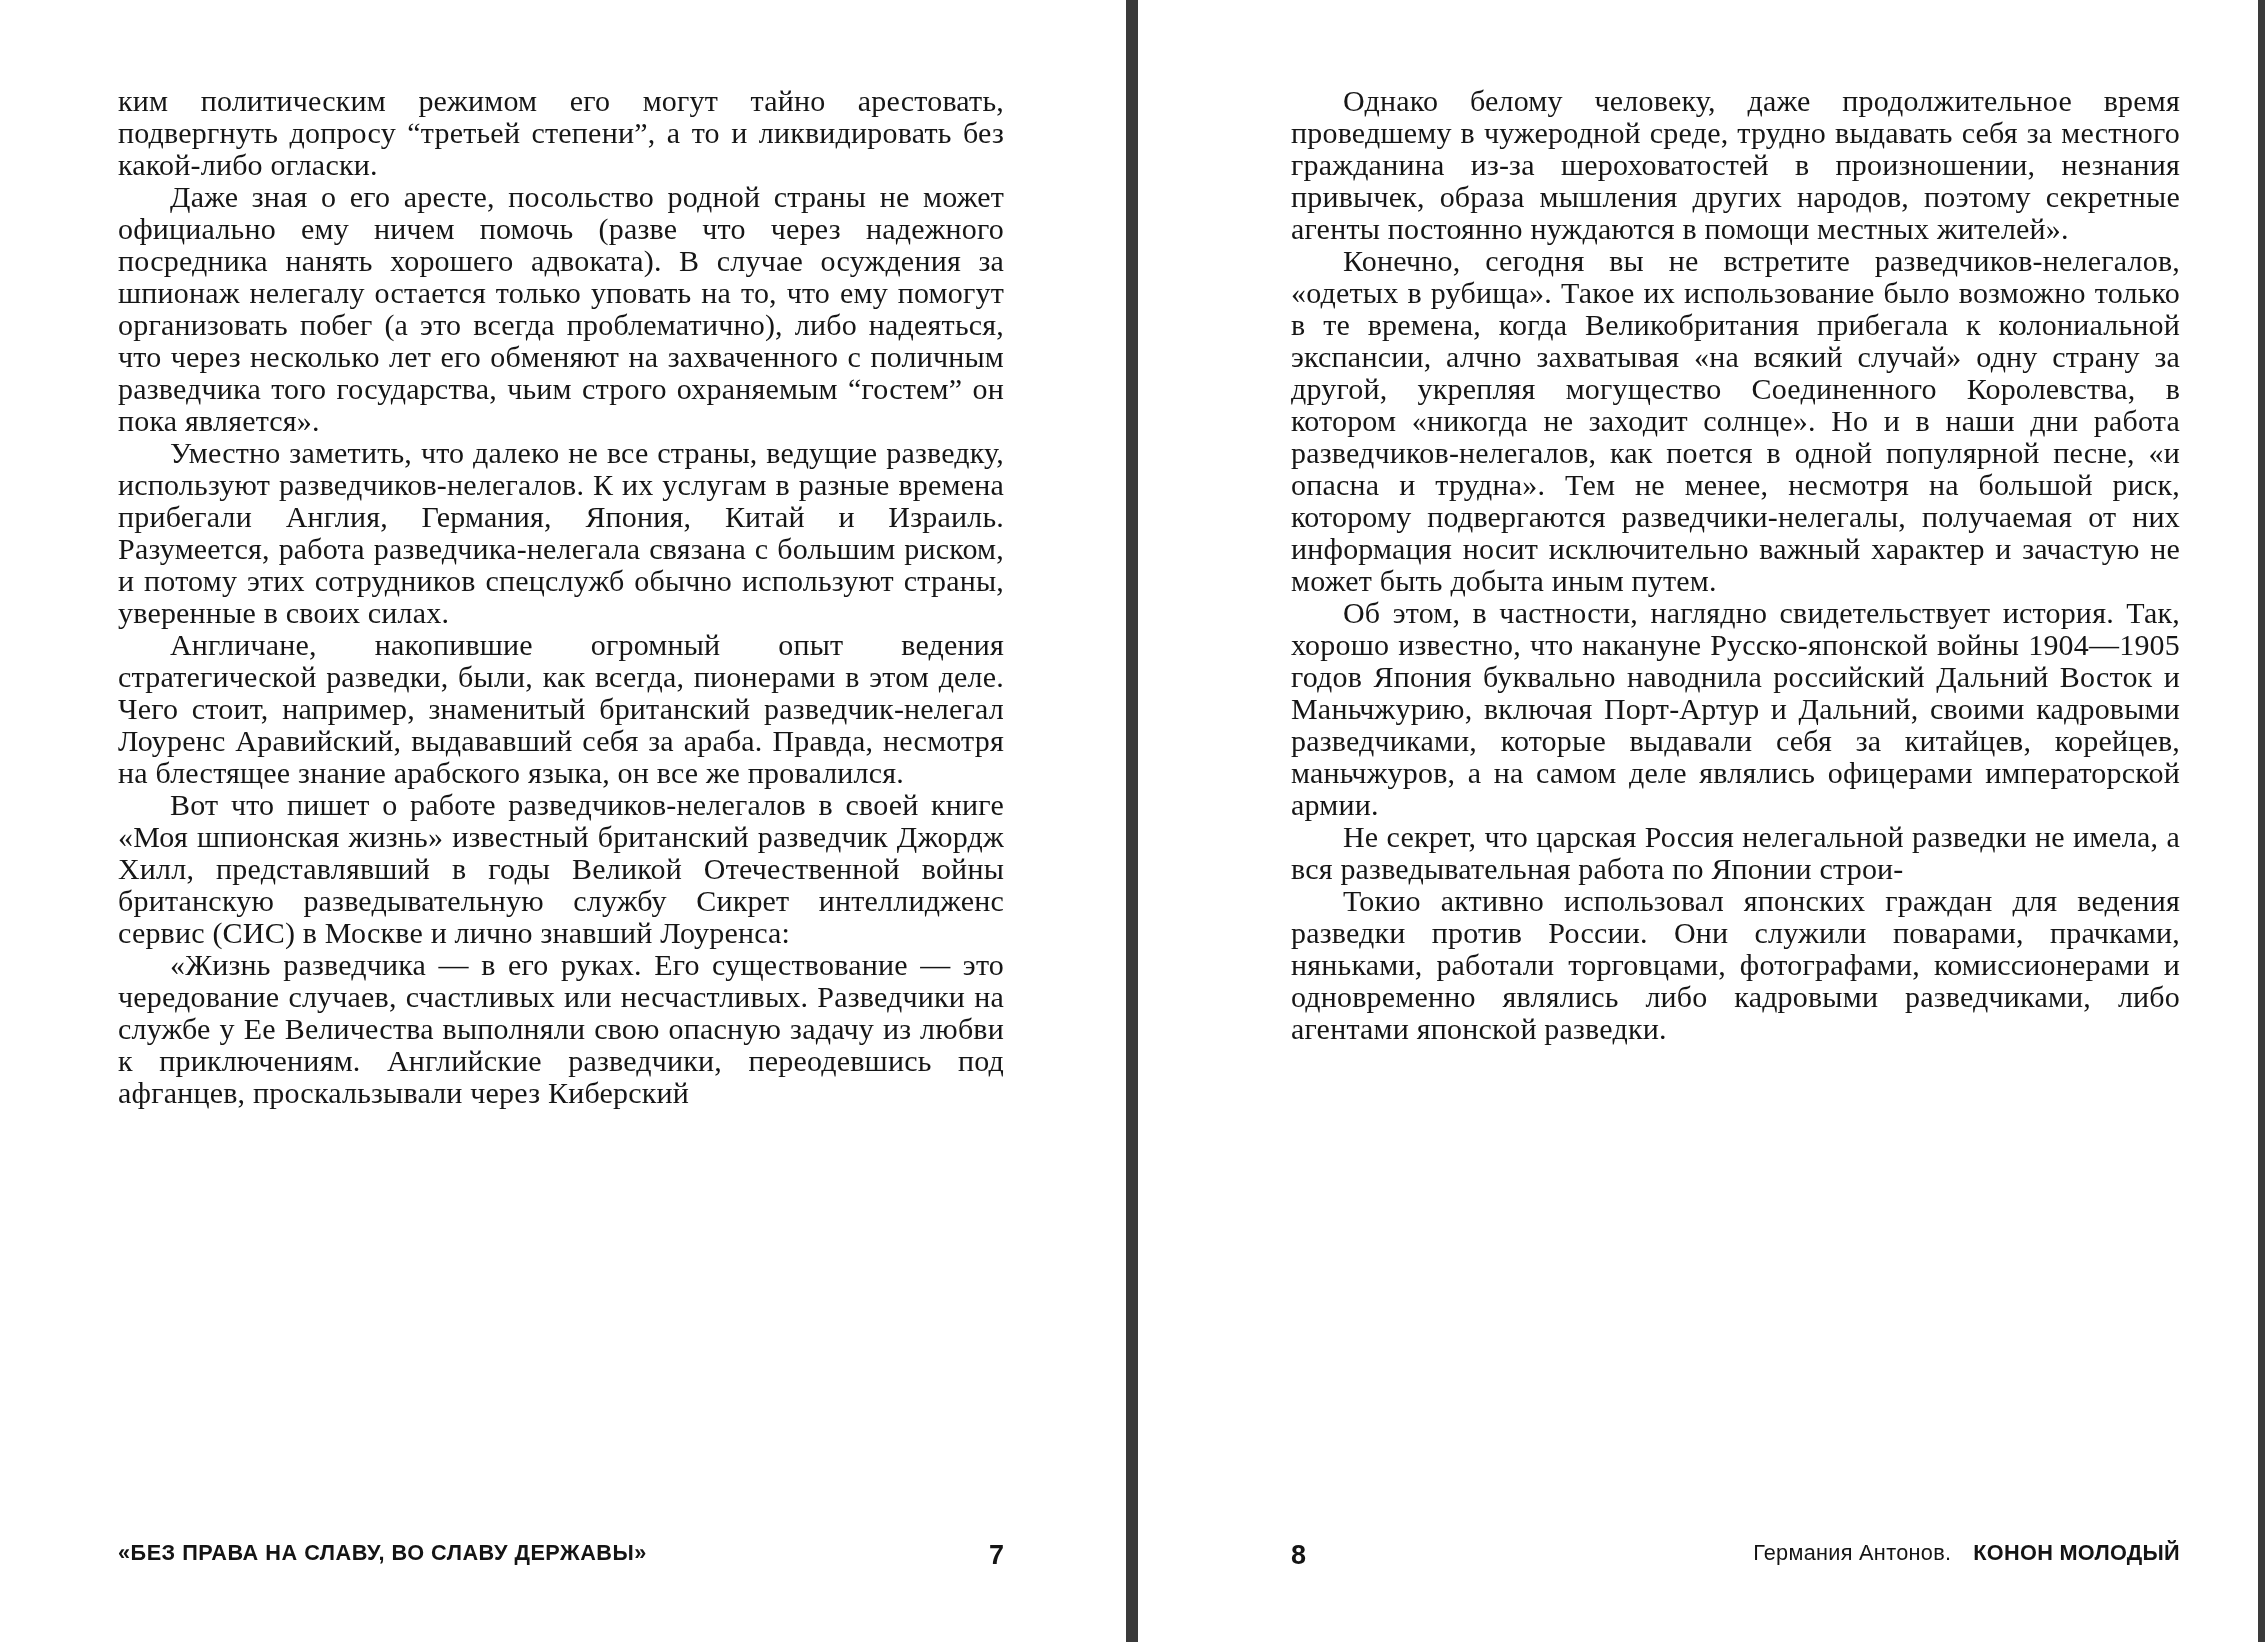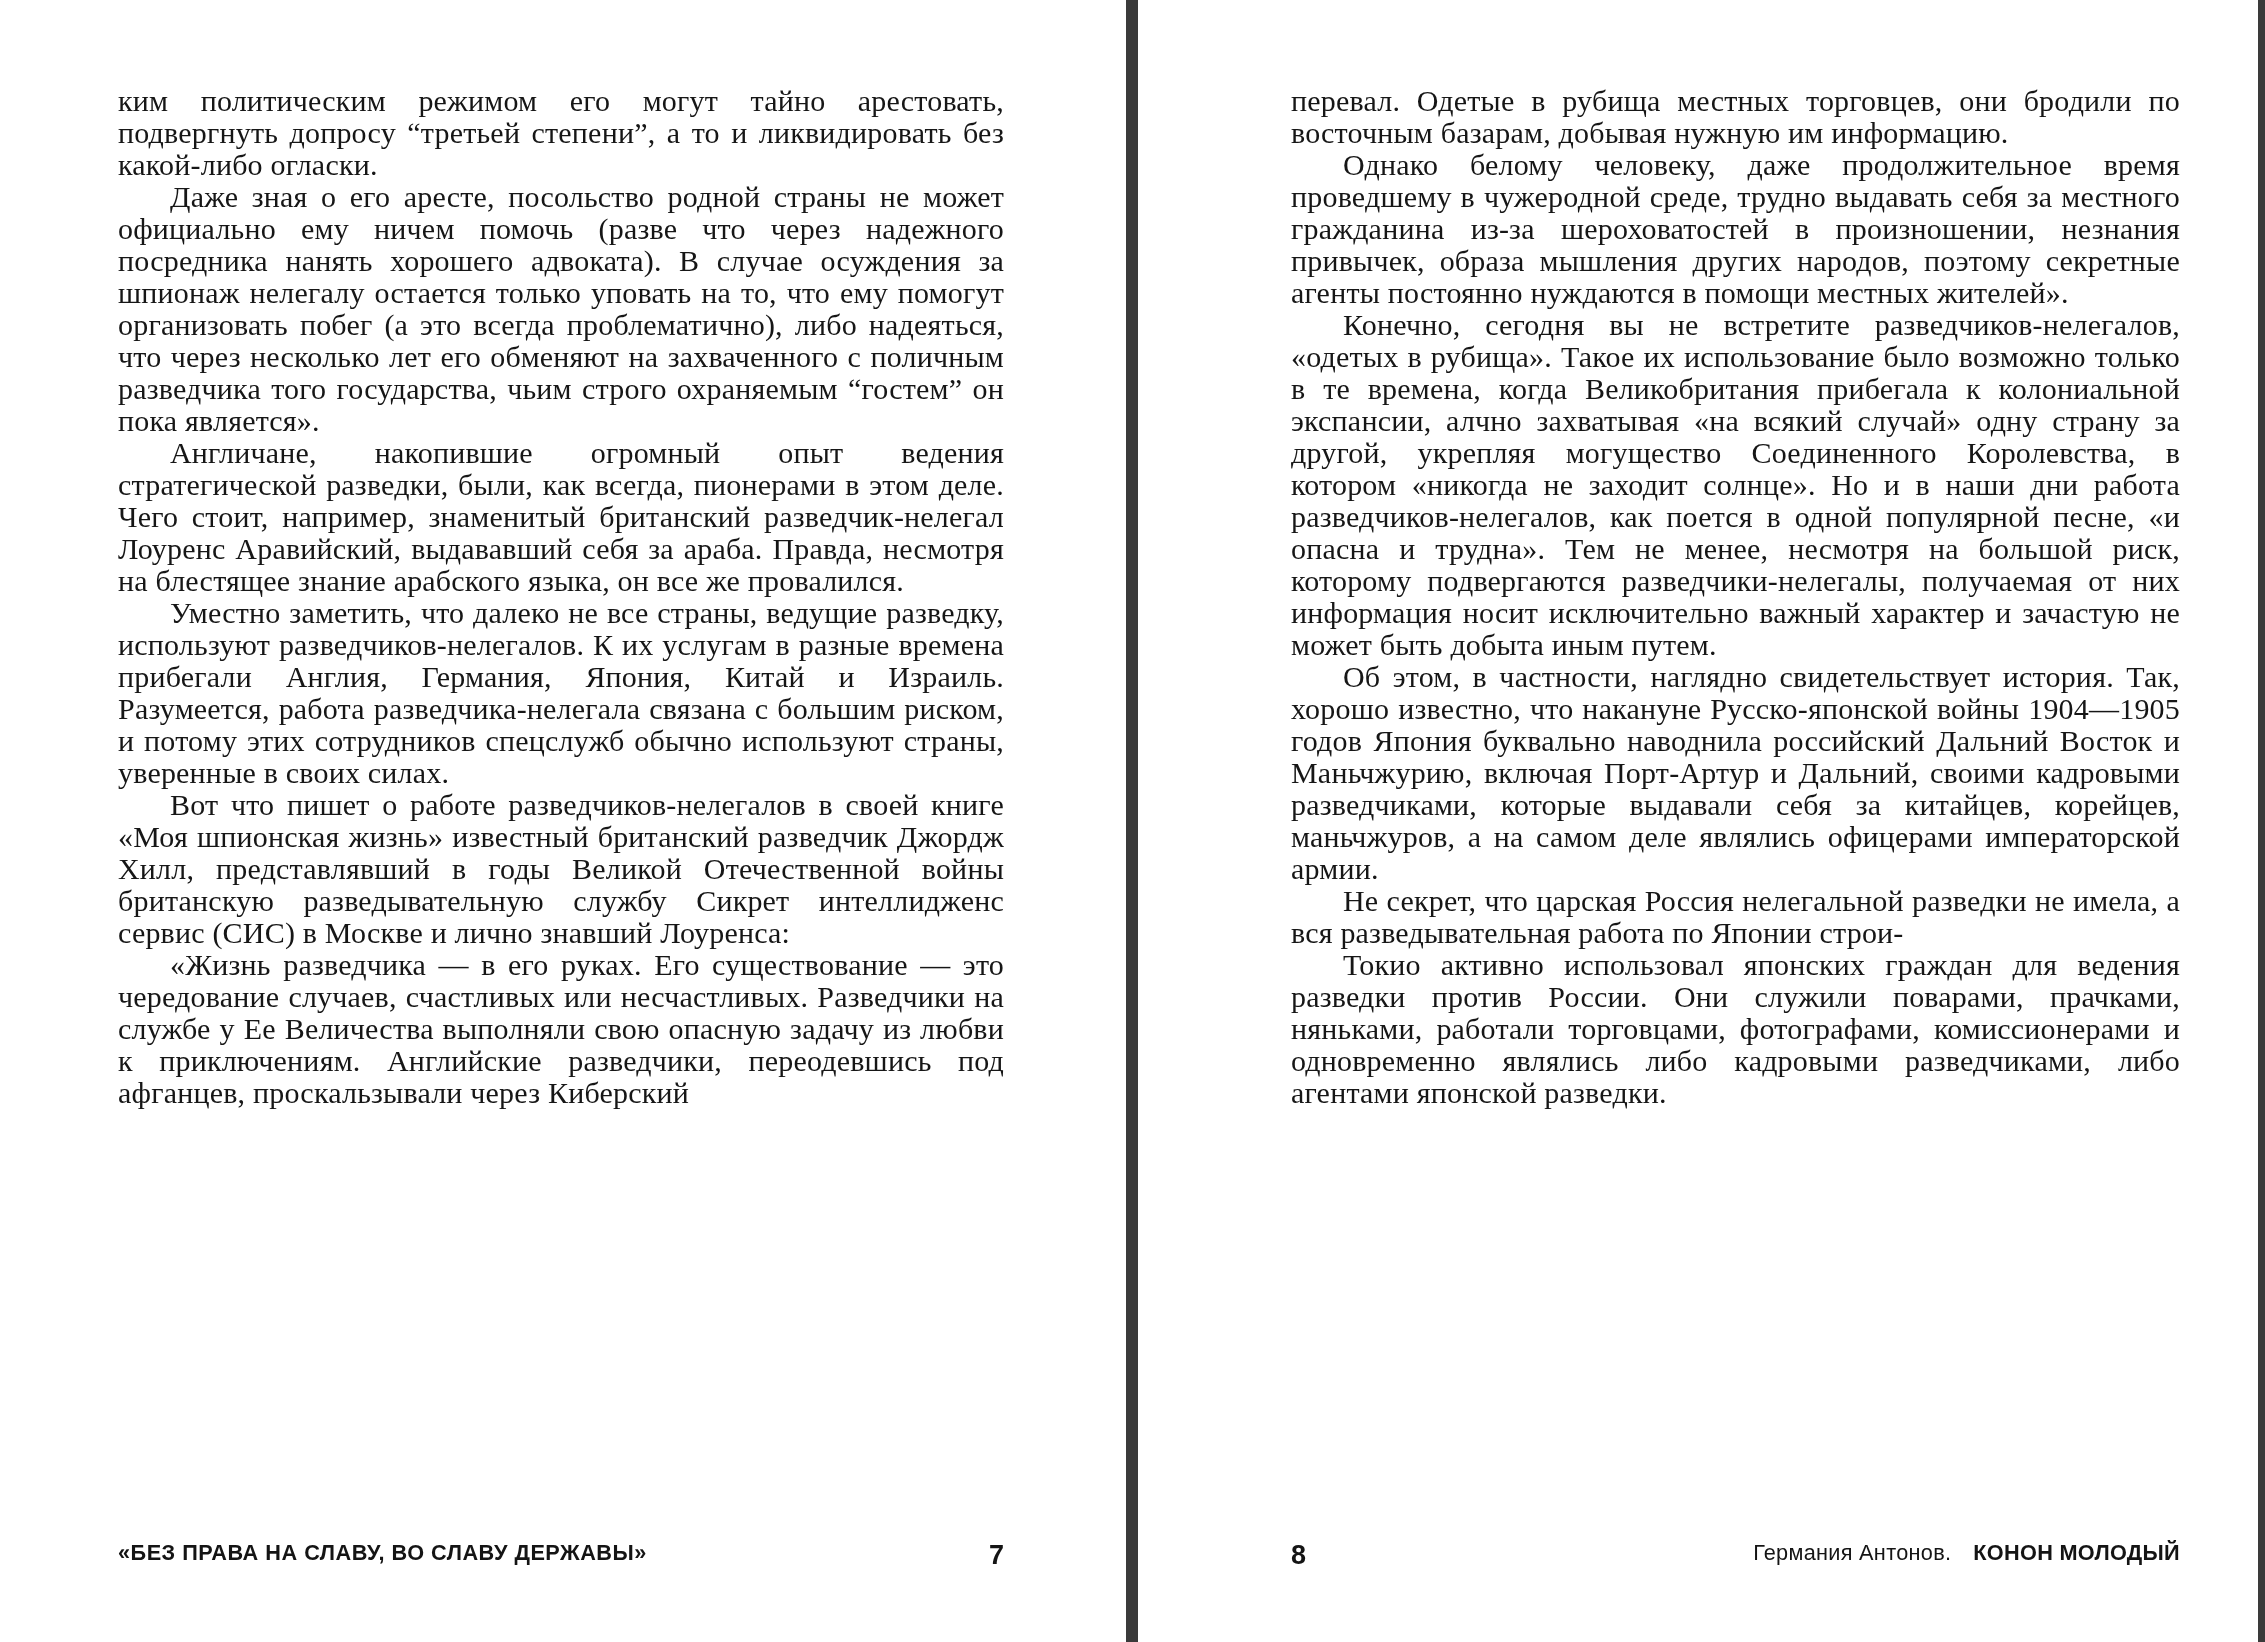--- a/index.html
+++ b/index.html
@@ -92,36 +92,35 @@
 </style>
 </head>
 <body>
 
 <div class="spread">
 
   <section class="page left">
     <div class="page-body">
       <p class="cont">ким политическим режимом его могут тайно арестовать, подвергнуть допросу “третьей степени”, а то и ликвидировать без какой-либо огласки.</p>
       <p>Даже зная о его аресте, посольство родной страны не может официально ему ничем помочь (разве что через надежного посредника нанять хорошего адвоката). В случае осуждения за шпионаж нелегалу остается только уповать на то, что ему помогут организовать побег (а это всегда проблематично), либо надеяться, что через несколько лет его обменяют на захваченного с поличным разведчика того государства, чьим строго охраняемым “гостем” он пока является».</p>
+      <p>Уместно заметить, что далеко не все страны, ведущие разведку, используют разведчиков-нелегалов. К их услугам в разные времена прибегали Англия, Германия, Япония, Китай и Израиль. Разумеется, работа разведчика-нелегала связана с большим риском, и потому этих сотрудников спецслужб обычно используют страны, уверенные в своих силах.</p>
       <p>Англичане, накопившие огромный опыт ведения стратегической разведки, были, как всегда, пионерами в этом деле. Чего стоит, например, знаменитый британский разведчик-нелегал Лоуренс Аравийский, выдававший себя за араба. Правда, несмотря на блестящее знание арабского языка, он все же провалился.</p>
-      <p>Уместно заметить, что далеко не все страны, ведущие разведку, используют разведчиков-нелегалов. К их услугам в разные времена прибегали Англия, Германия, Япония, Китай и Израиль. Разумеется, работа разведчика-нелегала связана с большим риском, и потому этих сотрудников спецслужб обычно используют страны, уверенные в своих силах.</p>
       <p>Вот что пишет о работе разведчиков-нелегалов в своей книге «Моя шпионская жизнь» известный британский разведчик Джордж Хилл, представлявший в годы Великой Отечественной войны британскую разведывательную службу Сикрет интеллидженс сервис (СИС) в Москве и лично знавший Лоуренса:</p>
       <p>«Жизнь разведчика — в его руках. Его существование — это чередование случаев, счастливых или несчастливых. Разведчики на службе у Ее Величества выполняли свою опасную задачу из любви к приключениям. Английские разведчики, переодевшись под афганцев, проскальзывали через Киберский</p>
     </div>
     <div class="footer">
       <span class="running-title">«БЕЗ ПРАВА НА СЛАВУ, ВО СЛАВУ ДЕРЖАВЫ»</span>
       <span class="page-num">7</span>
     </div>
   </section>
 
   <div class="gutter-center"></div>
 
   <section class="page right">
     <div class="page-body">
-      <p class="cont">перевал. Одетые в рубища местных торговцев, они бродили по восточным базарам, добывая нужную им информацию.</p>
       <p>Однако белому человеку, даже продолжительное время проведшему в чужеродной среде, трудно выдавать себя за местного гражданина из-за шероховатостей в произношении, незнания привычек, образа мышления других народов, поэтому секретные агенты постоянно нуждаются в помощи местных жителей».</p>
       <p>Конечно, сегодня вы не встретите разведчиков-нелегалов, «одетых в рубища». Такое их использование было возможно только в те времена, когда Великобритания прибегала к колониальной экспансии, алчно захватывая «на всякий случай» одну страну за другой, укрепляя могущество Соединенного Королевства, в котором «никогда не заходит солнце». Но и в наши дни работа разведчиков-нелегалов, как поется в одной популярной песне, «и опасна и трудна». Тем не менее, несмотря на большой риск, которому подвергаются разведчики-нелегалы, получаемая от них информация носит исключительно важный характер и зачастую не может быть добыта иным путем.</p>
       <p>Об этом, в частности, наглядно свидетельствует история. Так, хорошо известно, что накануне Русско-японской войны 1904—1905 годов Япония буквально наводнила российский Дальний Восток и Маньчжурию, включая Порт-Артур и Дальний, своими кадровыми разведчиками, которые выдавали себя за китайцев, корейцев, маньчжуров, а на самом деле являлись офицерами императорской армии.</p>
       <p>Не секрет, что царская Россия нелегальной разведки не имела, а вся разведывательная работа по Японии строи-</p>
       <p>Токио активно использовал японских граждан для ведения разведки против России. Они служили поварами, прачками, няньками, работали торговцами, фотографами, комиссионерами и одновременно являлись либо кадровыми разведчиками, либо агентами японской разведки.</p>
     </div>
     <div class="footer">
       <span class="page-num">8</span>
       <span class="running-author">
         <span>Германия Антонов.</span><span class="book-title">КОНОН МОЛОДЫЙ</span>

